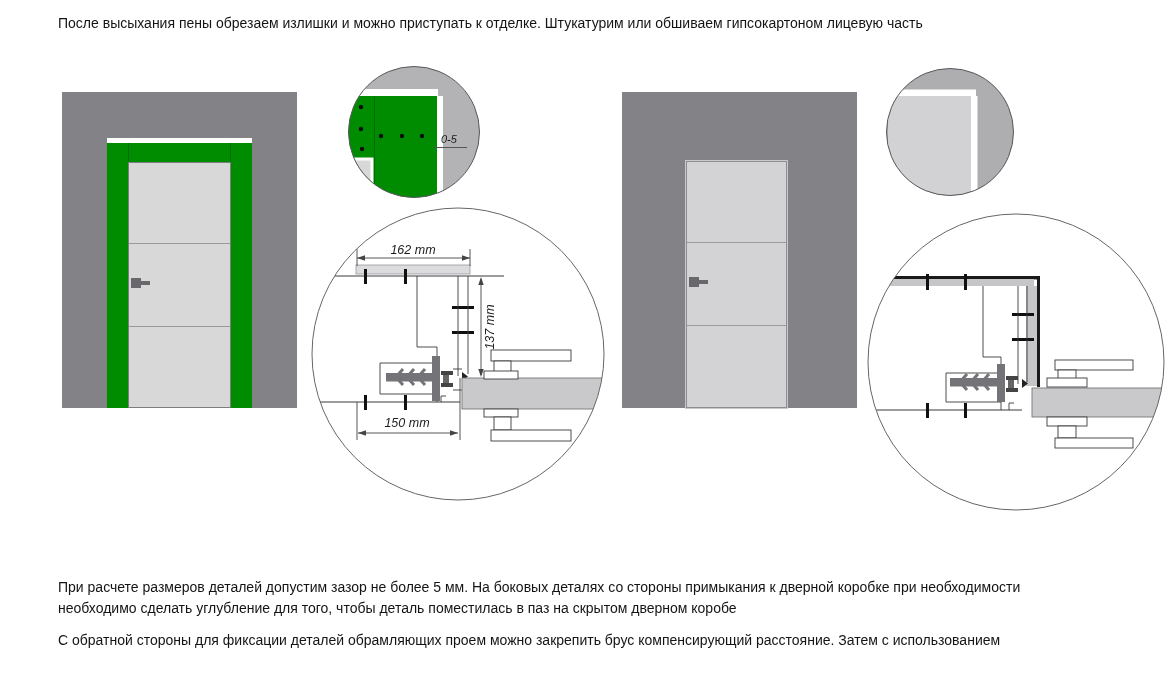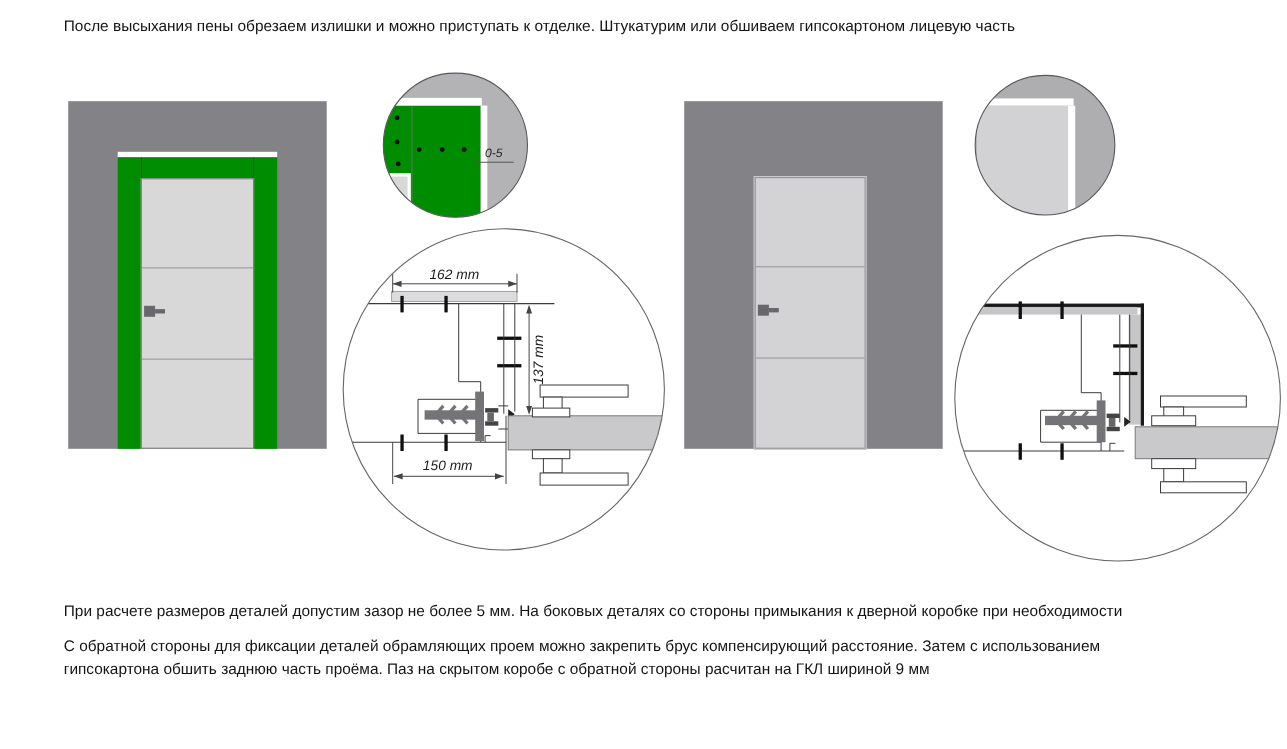--- a/index.html
+++ b/index.html
@@ -8,21 +8,21 @@
     --detail-bg:#b3b3b6; --detail-bg-right:#aeaeb1; --finish-panel:#d2d2d5;
     --band:#c6c6c9; --section-leaf:#c9c9cc; --anchor:#747478;
     --line:#3a3a3a; --text:#141414;
   }
   *{box-sizing:border-box;margin:0;padding:0}
   html,body{width:1170px;height:681px;background:#ffffff;overflow:hidden;
     font-family:"Liberation Sans",sans-serif;color:var(--text);position:relative}
   .abs{position:absolute}
   .txt{font-size:14px;line-height:21px;white-space:nowrap}
   .header-line{left:58px;top:13px}
-  .paragraphs{left:58px;top:545px}
+  .paragraphs{left:58px;top:577px}
   .para{margin:0}
   .para.mb1{margin-bottom:11px}
   .para.mb2{margin-bottom:12px}
 
   
   .wall{background:var(--wall);width:235px;height:316px;top:92px}
   .wall.left{left:62px}
   .wall.right{left:622px}
   .gap-top{position:absolute;left:45px;top:46px;width:145px;height:5px;background:#fff}
   .frame{position:absolute;background:var(--frame-green)}
@@ -248,18 +248,18 @@
       <rect x="192" y="214" width="18" height="12" class="hw"></rect>
       <rect x="189" y="226" width="78" height="10" class="hw"></rect>
     </g>
   </g>
   <circle cx="150" cy="150" r="148" class="outline2"></circle>
 </svg>
 
 <div class="abs paragraphs">
   <div class="para mb1">
     <div class="txt">При расчете размеров деталей допустим зазор не более 5 мм. На боковых деталях со стороны примыкания к дверной коробке при необходимости</div>
+    <div class="txt">необходимо сделать углубление для того, чтобы деталь поместилась в паз на скрытом дверном коробе</div>
   </div>
   <div class="para mb2">
     <div class="txt">С обратной стороны для фиксации деталей обрамляющих проем можно закрепить брус компенсирующий расстояние. Затем с использованием</div>
-    <div class="txt">гипсокартона обшить заднюю часть проёма. Паз на скрытом коробе с обратной стороны расчитан на ГКЛ шириной 9 мм</div>
   </div>
 </div>
 
 </body></html>

